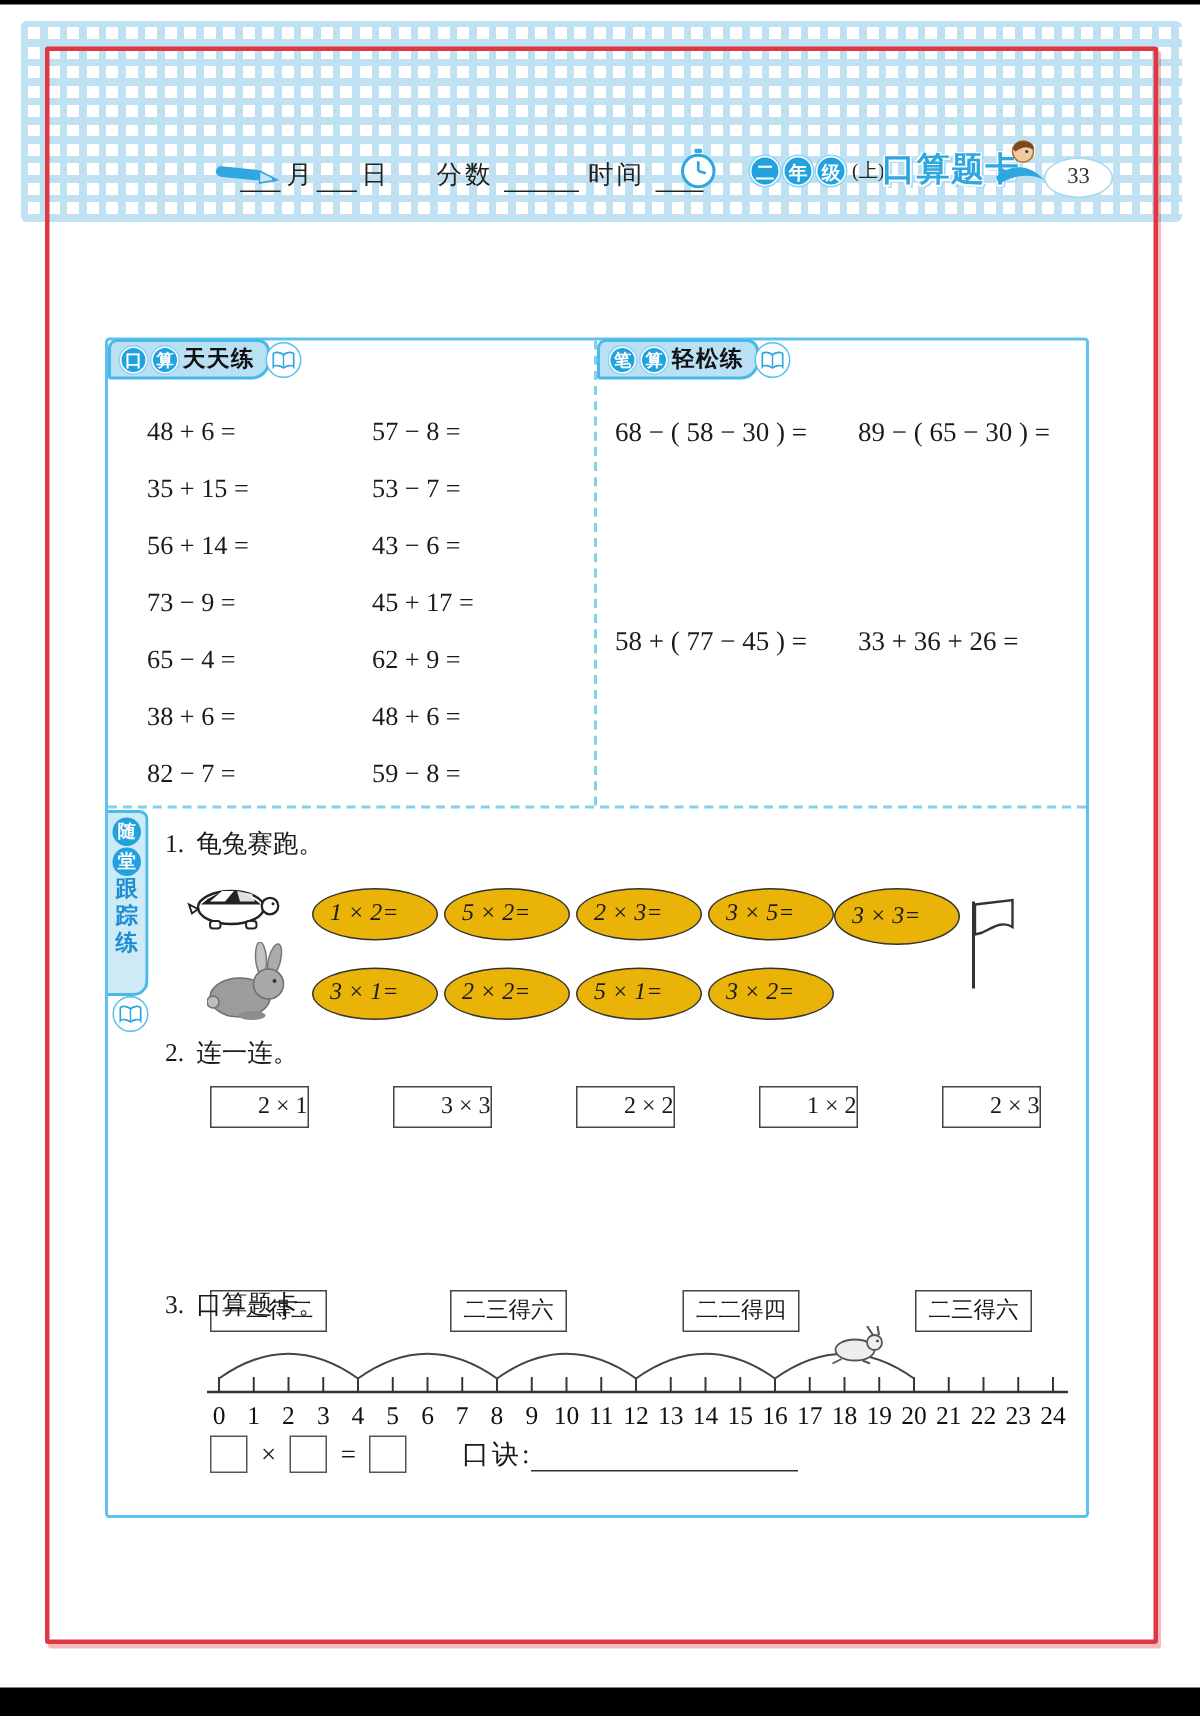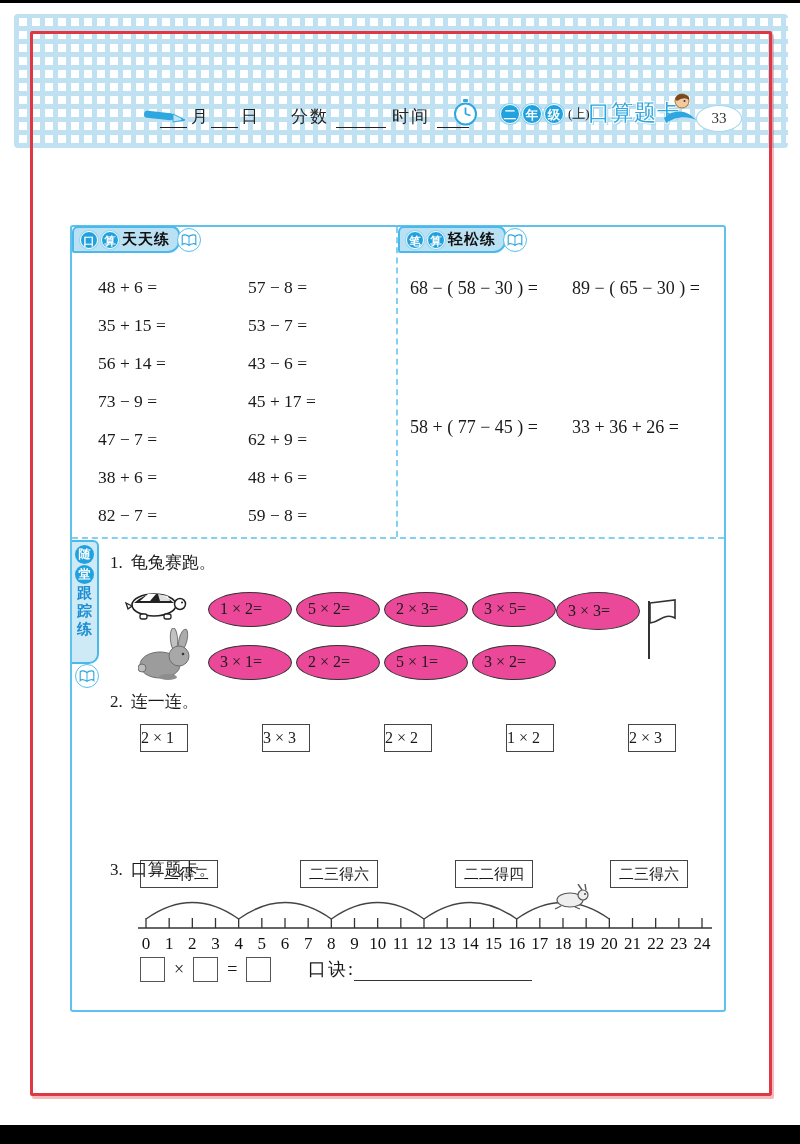--- a/index.html
+++ b/index.html
@@ -38,21 +38,21 @@
   .blank { border-bottom:1.6px solid #222; height:16px; }
   .grade-badge { display:flex; align-items:center; gap:2px; }
   .circle-char {
     width:20px; height:20px; border-radius:50%; background:#21a2de;
     color:#fff; font-size:12.5px; font-weight:bold; line-height:20px;
     text-align:center; font-family:"Liberation Sans",sans-serif;
     border:1.5px solid #ffffff; box-shadow:0 0 0 1px #8ed4f2;
   }
   .grade-suffix { font-size:13px; color:#222; margin-left:2px; }
   .logo-text {
-    font-size:22px; font-weight:normal; letter-spacing:1px; color:#2ea6e0;
+    font-size:22px; font-weight:bold; letter-spacing:1px; color:#2ea6e0;
     font-family:"Liberation Sans",sans-serif;
     text-shadow:-1px -1px 0 #fff, 1px -1px 0 #fff, -1px 1px 0 #fff,
                  1px 1px 0 #fff, 2px 2px 0 #9ad6f2;
   }
   .page-oval {
     width:46px; height:27px; background:#fff; border:1.5px solid #a5d9f0;
     border-radius:50%; text-align:center; line-height:25px; font-size:15px; color:#333;
   }
 
   
@@ -105,28 +105,29 @@
   .tab-char { font-size:15px; font-weight:bold; color:#1b8fd2; line-height:17px; }
 
   
   .q-label { font-size:17px; }
   .q-label .num { margin-right:8px; }
 
   
   .race-oval {
     position:absolute; width:84px; height:35px; border:1.6px solid #333;
     border-radius:50%; font-size:16px; line-height:32px; padding-left:11px;
-    background:#ec4899;
+    background:#eab308;
+    font-style:italic;
   }
   .finish-oval { width:84px; height:38px; line-height:35px; }
 
   
   .expr-box {
-    position:absolute; width:48px; height:28px; border:1.5px solid #444;
-    text-align:left; line-height:26px; font-size:16px; background:#fff;
+    position:absolute; width:66px; height:28px; border:1.5px solid #444;
+    text-align:right; line-height:26px; font-size:16px; background:#fff;
   }
   .mnemonic-box {
     position:absolute; width:78px; height:28px; border:1.5px solid #444;
     text-align:center; line-height:26px; font-size:15px; background:#fff;margin-top:40px;
   }
 
   
   .eq-row { left:140px; top:957px; display:flex; align-items:center; gap:9px; font-size:18px; }
   .mini-box { width:25px; height:25px; border:1.5px solid #555; background:#fff; }
   .koujue-label { left:308px; top:957px; font-size:18px; letter-spacing:2px; }
@@ -214,21 +215,21 @@
 
   <div class="abs oral-grid">
     <span>48 + 6 =</span>
     <span>57 − 8 =</span>
     <span>35 + 15 =</span>
     <span>53 − 7 =</span>
     <span>56 + 14 =</span>
     <span>43 − 6 =</span>
     <span>73 − 9 =</span>
     <span>45 + 17 =</span>
-    <span>47 − 7 =</span>
+    <span>65 − 4 =</span>
     <span>62 + 9 =</span>
     <span>38 + 6 =</span>
     <span>48 + 6 =</span>
     <span>82 − 7 =</span>
     <span>59 − 8 =</span>
   </div>
 
   <span class="abs written-problem" style="left:410px;top:278px">68 − ( 58 − 30 ) =</span>
   <span class="abs written-problem" style="left:572px;top:278px">89 − ( 65 − 30 ) =</span>
   <span class="abs written-problem" style="left:410px;top:417px">58 + ( 77 − 45 ) =</span>

